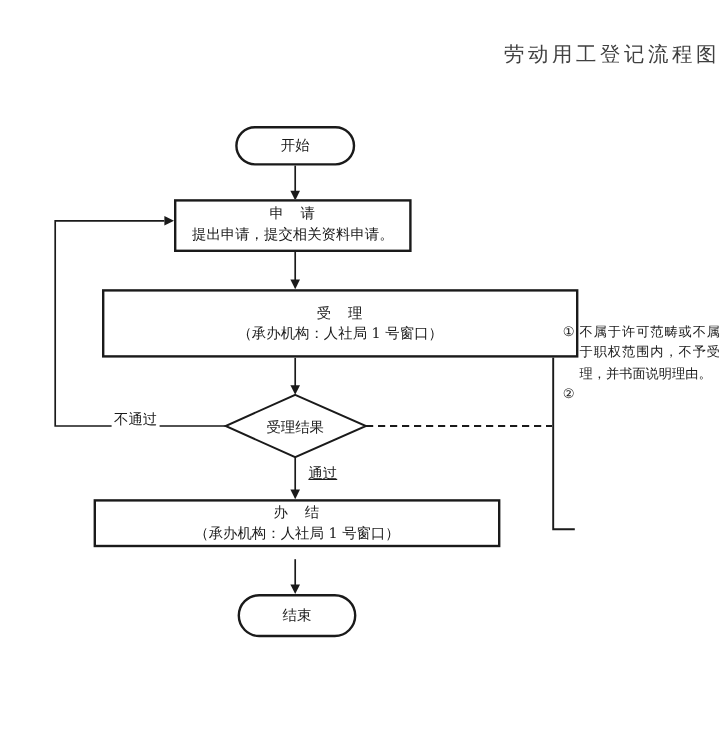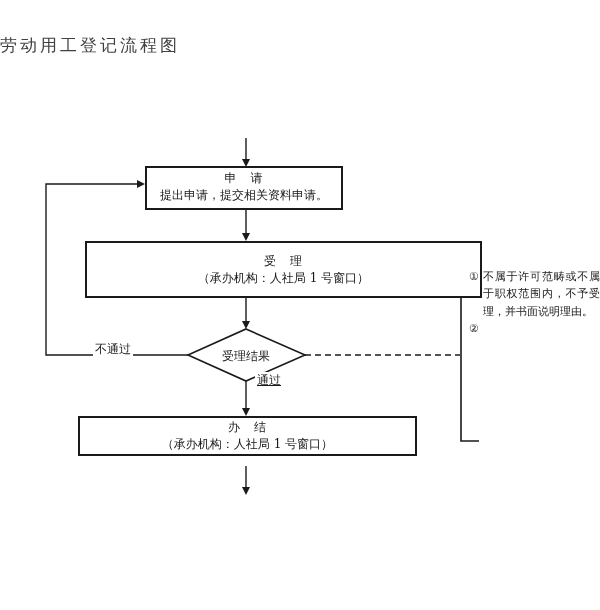--- a/index.html
+++ b/index.html
@@ -7,21 +7,21 @@
     position:relative;
     width:600px;height:610px;
     background:#ffffff;
     font-family:"DejaVu Serif","Liberation Serif",serif;
     color:#1a1a1a;
     overflow:hidden;
   }
   .title{
     position:absolute;
     left:0;top:34px;width:600px;
-    text-align:left;
+    text-align:right;
     font-size:17px;
     letter-spacing:3px;
     color:#404040;
   }
   .shape{
     position:absolute;
     box-sizing:border-box;
     border:2px solid #1a1a1a;
     background:#ffffff;
     display:flex;
@@ -46,21 +46,21 @@
     background:#ffffff;
     padding:0 2px;
   }
   #decision-label{
     position:absolute;
     left:196px;top:348px;width:100px;
     text-align:center;
     font-size:12px;
   }
   #fail-label{left:93px;top:330px;margin-top:11px;}
-  #pass-label{left:255px;top:372px;text-decoration:underline;}
+  #pass-label{left:255px;top:386px;text-decoration:underline;}
   #notes{
     position:absolute;
     left:469px;top:268px;width:131px;
     font-size:11px;
     line-height:17.4px;
   }
   .note-item{display:flex;}
   .note-marker{flex:0 0 14px;}
   .note-text{flex:1;text-align:justify;text-justify:inter-character;}
 </style>
@@ -103,20 +103,23 @@
     <g stroke="#1a1a1a" stroke-width="1.4" fill="none">
       <polyline points="188,355 46,355 46,184 137,184"></polyline>
       <polygon points="137,180 137,188 145,184" fill="#1a1a1a" stroke="none"></polygon>
     </g>
 
     <line x1="305" y1="355" x2="460" y2="355" stroke="#1a1a1a" stroke-width="1.6" stroke-dasharray="6,4"></line>
 
     <polyline points="479,264 461,264 461,441 479,441" fill="none" stroke="#1a1a1a" stroke-width="1.6"></polyline>
   </svg>
 
+  <div id="start-oval" class="shape terminator">
+    <div>开始</div>
+  </div>
 
   <div id="apply-box" class="shape">
     <div class="box-title">申　请</div>
     <div>提出申请，提交相关资料申请。</div>
   </div>
 
   <div id="accept-box" class="shape">
     <div class="box-title">受　理</div>
     <div>（承办机构：人社局 1 号窗口）</div>
   </div>
@@ -124,20 +127,23 @@
   <div id="decision-label">受理结果</div>
 
   <div id="fail-label" class="edge-label">不通过</div>
   <div id="pass-label" class="edge-label">通过</div>
 
   <div id="finish-box" class="shape">
     <div class="box-title">办　结</div>
     <div>（承办机构：人社局 1 号窗口）</div>
   </div>
 
+  <div id="end-oval" class="shape terminator">
+    <div>结束</div>
+  </div>
 
   <div id="notes">
     <div class="note-item">
       <span class="note-marker">①</span>
       <span class="note-text">不属于许可范畴或不属于职权范围内，不予受理，并书面说明理由。</span>
     </div>
     <div class="note-item">
       <span class="note-marker">②</span>
     </div>
   </div>

